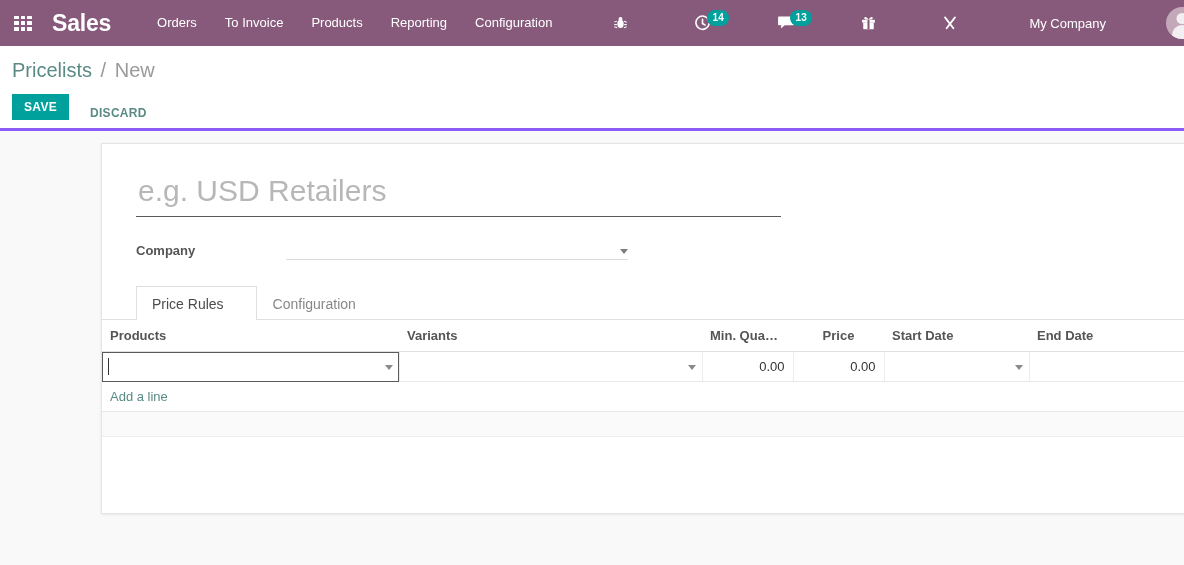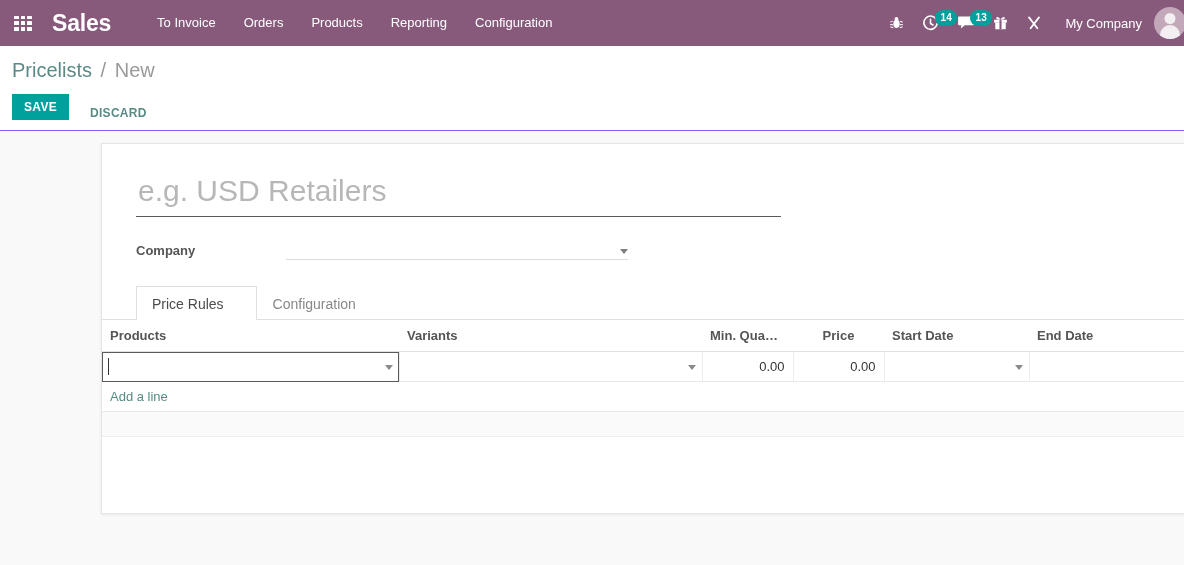--- a/index.html
+++ b/index.html
@@ -66,26 +66,27 @@
   .nav-menu .nav-item {
     color: #ffffff;
     font-size: 13px;
     padding: 0 14px;
     line-height: 46px;
     cursor: pointer;
     white-space: nowrap;
   }
   .nav-right {
     position: absolute;
-    right: 12px;
+    right: 0;
     top: 0;
     height: 46px;
     display: flex;
     align-items: center;
     padding-right: 0;
+    gap: 48px;
   }
   .sysicon {
     position: relative;
     color: #ffffff;
     height: 46px;
     display: flex;
     align-items: center;
     padding: 0 9px;
     cursor: pointer;
   }
@@ -136,21 +137,21 @@
     width: 20px; height: 14px;
     border-radius: 10px 10px 0 0;
     background: #f3eef2;
     left: 50%; bottom: 0;
     transform: translateX(-50%);
   }
 
   
   .control-panel {
     background: #ffffff;
-    border-bottom: 1px solid #8b5cf6;
+    border-bottom: 3px solid #8b5cf6;
     padding: 0;
     height: 85px;
     box-sizing: border-box;
     position: relative;
   }
   .breadcrumb {
     padding: 12px 0 0 12px;
     font-size: 20px;
     line-height: 24px;
     white-space: nowrap;
@@ -407,22 +408,22 @@
         <i></i>
         <i></i>
         <i></i>
         <i></i>
     </span>
   </div>
 
   <div class="brand">Sales</div>
 
   <div class="nav-menu">
+    <div class="nav-item">Orders</div>
     <div class="nav-item">To Invoice</div>
-    <div class="nav-item">Orders</div>
     <div class="nav-item">Products</div>
     <div class="nav-item">Reporting</div>
     <div class="nav-item">Configuration</div>
   </div>
 
   <div class="nav-right">
 
     <div class="sysicon">
       <svg width="15" height="16" viewBox="0 0 16 16" fill="#ffffff">
         <ellipse cx="8" cy="9" rx="3.4" ry="4.4"></ellipse>

